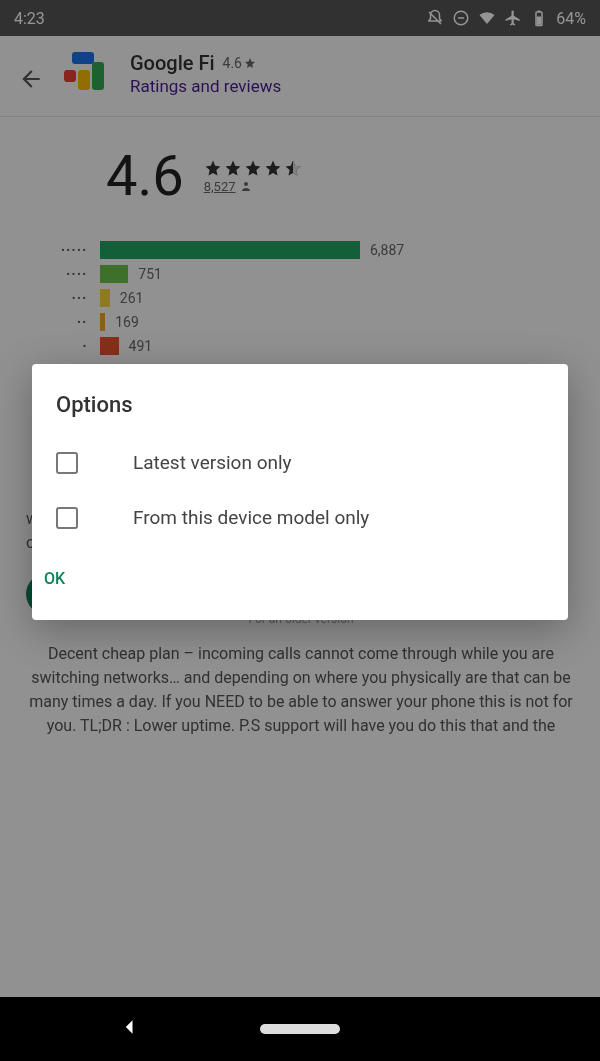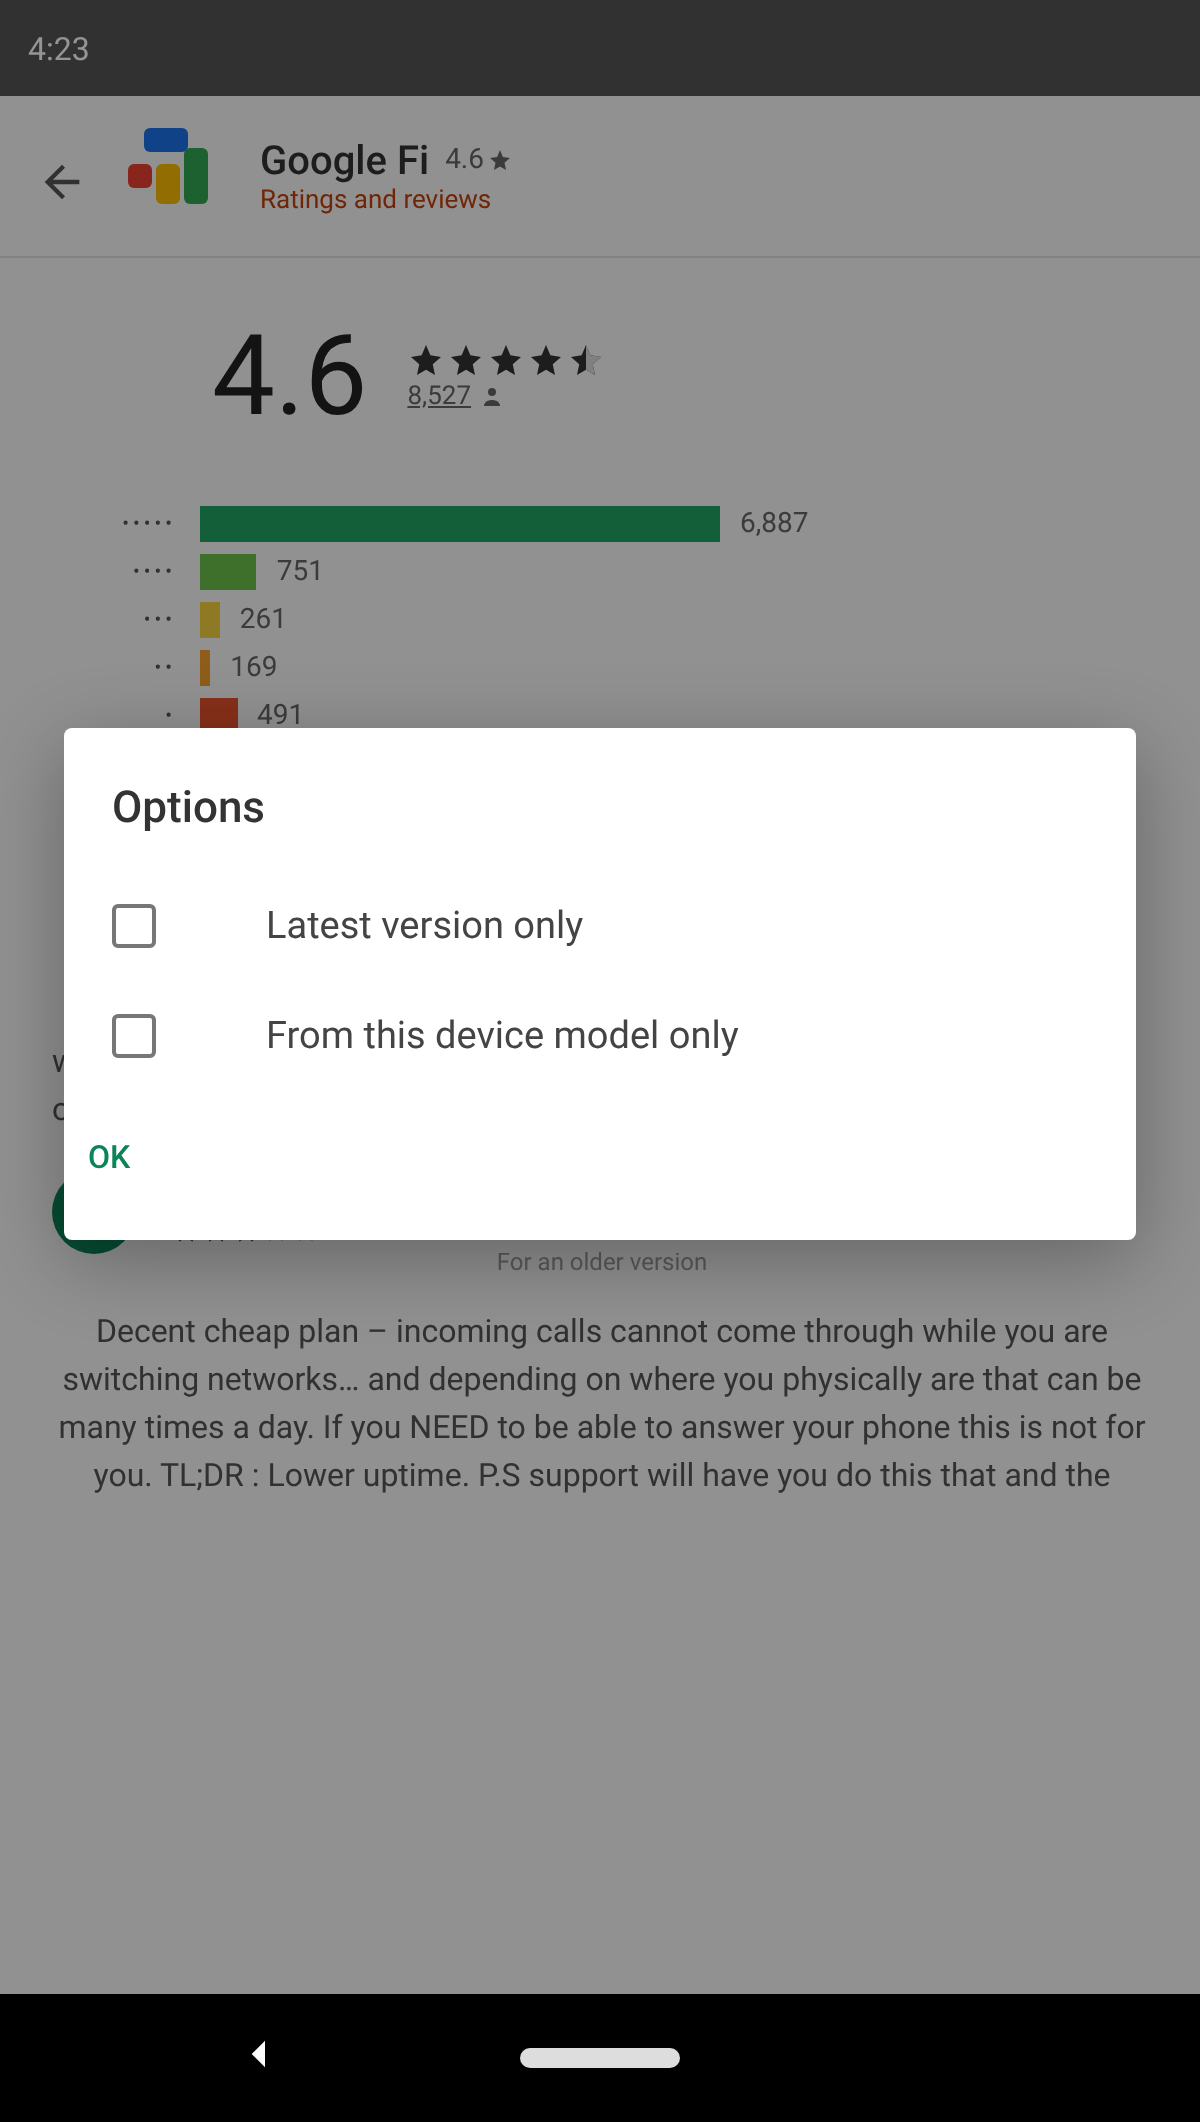--- a/index.html
+++ b/index.html
@@ -1,36 +1,36 @@
 <!DOCTYPE html>
 <html><head>
 <meta charset="utf-8">
 <style>
   * { margin: 0; padding: 0; box-sizing: border-box; font-family: Roboto, -apple-system, BlinkMacSystemFont, sans-serif; }
   body { width: 600px; height: 1061px; overflow: hidden; position: relative; background: #fafafa; }
 
   
-  .status-bar { height: 48px; background: #555; color: #fff; display: flex; align-items: center; padding: 0 14px; font-size: 16px; }
+  .status-bar { height: 36px; background: #555; color: #fff; display: flex; align-items: center; padding: 0 14px; font-size: 16px; }
   .status-left { display: flex; align-items: center; gap: 10px; }
   .status-right { margin-left: auto; display: flex; align-items: center; gap: 8px; }
   .status-right svg { width: 18px; height: 18px; fill: #fff; }
 
   
   .app-bar { display: flex; align-items: flex-end; padding: 14px 18px; gap: 20px; }
   .back-arrow svg { width: 26px; height: 26px; fill: #555; }
   .fi-icon { width: 46px; height: 46px; position: relative; }
   .fi-icon .b1 { position:absolute; width:22px; height:12px; background:#1a73e8; border-radius:3px; top:2px; left:8px; }
   .fi-icon .b2 { position:absolute; width:12px; height:12px; background:#ea4335; border-radius:3px; top:20px; left:0; }
   .fi-icon .b3 { position:absolute; width:12px; height:20px; background:#fbbc04; border-radius:3px; top:20px; left:14px; }
   .fi-icon .b4 { position:absolute; width:12px; height:28px; background:#34a853; border-radius:3px; top:12px; left:28px; }
   .title-block { display:flex; flex-direction:column; }
   .title-row { display:flex; align-items:center; gap:8px; }
   .app-title { font-size:20px; font-weight:500; color:#333; }
   .app-rating-small { font-size:14px; color:#666; display:flex; align-items:center; gap:2px; }
-  .subtitle { font-size:13px; color:#c2410c; margin-top:1px; }
+  .subtitle { font-size:17px; color:#4c1d95; margin-top:1px; }
 
   .divider { height:1px; background:#e0e0e0; margin-top:6px; }
 
   
   .rating-summary { display:flex; align-items:center; gap:20px; padding: 26px 0 10px 106px; }
   .big-rating { font-size:56px; font-weight:400; color:#222; }
   .summary-right { display:flex; flex-direction:column; gap:2px; }
   .stars-row { display:flex; gap:2px; }
   .stars-row svg { width:18px; height:18px; fill:#333; }
   .count-row { font-size:13px; color:#666; text-decoration:underline; display:flex; align-items:center; gap:4px; }
@@ -85,20 +85,41 @@
   <div class="status-left">
     <span>4:23</span>
     <svg viewBox="0 0 24 24">
         <rect x="3" y="3" width="18" height="18" rx="2" fill="none" stroke="#fff" stroke-width="2"></rect>
         <polygon points="6,17 10,12 13,15 16,11 18,17" fill="#fff"></polygon>
       </svg>
     <svg viewBox="0 0 24 24">
         <path d="M12 3v12m0 0l-4-4m4 4l4-4M5 21h14" stroke="#fff" stroke-width="2" fill="none"></path>
       </svg>
   </div>
+  <div class="status-right">
+    <svg viewBox="0 0 24 24">
+        <path d="M12 2a6 6 0 00-6 6v5l-2 2v1h16v-1l-2-2V8a6 6 0 00-6-6zM4 4l16 16" stroke="#fff" stroke-width="2" fill="none"></path>
+      </svg>
+    <svg viewBox="0 0 24 24">
+        <circle cx="12" cy="12" r="9" fill="none" stroke="#fff" stroke-width="2"></circle>
+        <line x1="8" y1="12" x2="16" y2="12" stroke="#fff" stroke-width="2"></line>
+      </svg>
+    <svg viewBox="0 0 24 24">
+        <path d="M12 20l10-12a16 16 0 00-20 0z"></path>
+      </svg>
+    <svg viewBox="0 0 24 24">
+        <path d="M21 16v-2l-8-5V3.5a1.5 1.5 0 00-3 0V9l-8 5v2l8-2.5V19l-2 1.5V22l3.5-1 3.5 1v-1.5L13 19v-5.5z"></path>
+      </svg>
+    <svg viewBox="0 0 24 24">
+        <rect x="8" y="4" width="8" height="18" rx="1" fill="none" stroke="#fff" stroke-width="2"></rect>
+        <rect x="10" y="2" width="4" height="2" fill="#fff"></rect>
+        <rect x="9" y="10" width="6" height="11" fill="#fff"></rect>
+      </svg>
+    <span>64%</span>
+  </div>
 </div>
 
 <div class="app-bar">
   <div class="back-arrow">
     <svg viewBox="0 0 24 24">
         <path d="M20 11H7.8l5.6-5.6L12 4l-8 8 8 8 1.4-1.4L7.8 13H20z"></path>
       </svg>
   </div>
   <div class="fi-icon">
     <div class="b1"></div>

